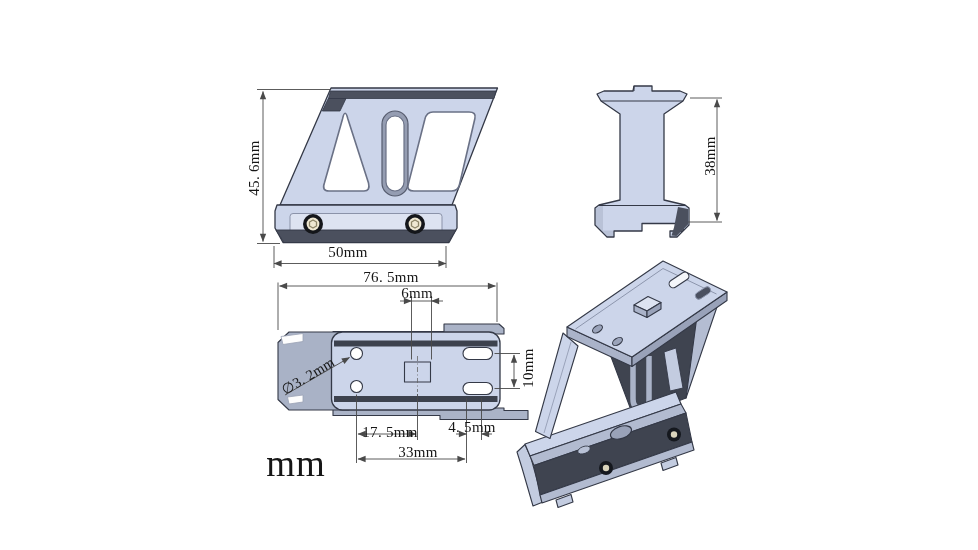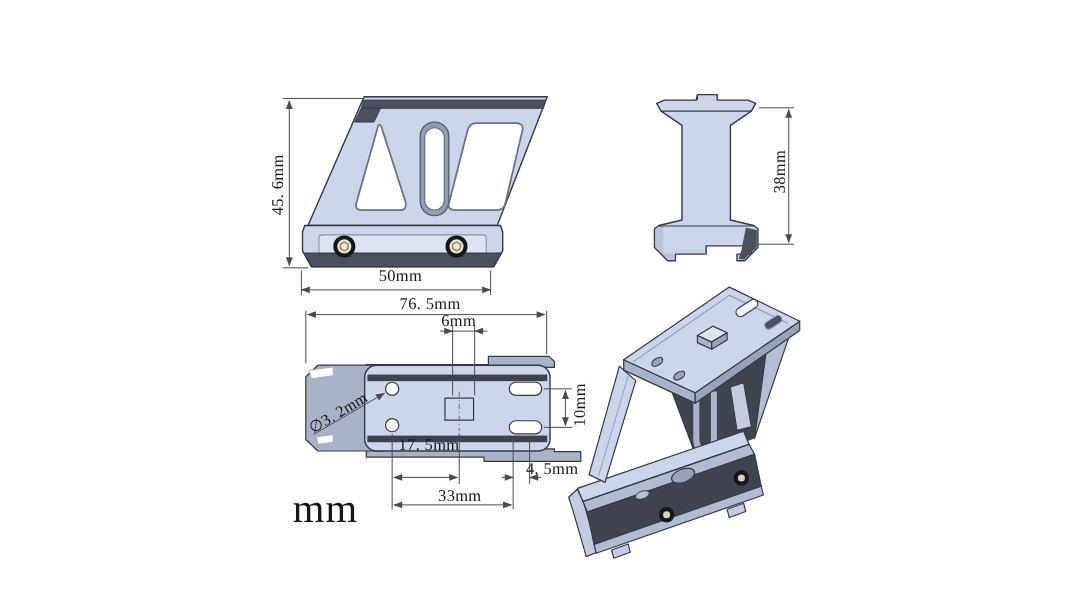--- a/index.html
+++ b/index.html
@@ -184,24 +184,24 @@
       <polygon points="634,305 648,296.5 661,302.5 647,311" fill="#dde3f1"></polygon>
       <polygon points="634,305 647,311 647,317.5 634,311.5" fill="#aab3c9"></polygon>
       <polygon points="647,311 661,302.5 661,309 647,317.5" fill="#99a2b9"></polygon>
 
       <ellipse cx="597.5" cy="329" rx="5.5" ry="3.2" transform="rotate(-33 597.5 329)" fill="#9aa3ba"></ellipse>
       <ellipse cx="617.5" cy="341.5" rx="5.5" ry="3.2" transform="rotate(-33 617.5 341.5)" fill="#9aa3ba"></ellipse>
     </g>
   </svg>
 
   <span class="lbl rot-90" style="left:254px;top:168px">45. 6mm</span>
-  <span class="lbl" style="left:364px;top:252px">50mm</span>
+  <span class="lbl" style="left:348px;top:252px">50mm</span>
   <span class="lbl rot-90" style="left:710px;top:156px">38mm</span>
   <span class="lbl" style="left:391px;top:277px">76. 5mm</span>
   <span class="lbl" style="left:417px;top:293px">6mm</span>
   <span class="lbl rot-diag" style="left:308px;top:376px">∅3. 2mm</span>
   <span class="lbl rot-90" style="left:528px;top:368px">10mm</span>
-  <span class="lbl" style="left:390px;top:406px">17. 5mm</span>
-  <span class="lbl" style="left:502px;top:427px">4. 5mm</span>
+  <span class="lbl" style="left:390px;top:432px">17. 5mm</span>
+  <span class="lbl" style="left:472px;top:427px">4. 5mm</span>
   <span class="lbl" style="left:418px;top:452px">33mm</span>
   <span class="lbl unit" style="left:296px;top:463px">mm</span>
 
 </div>
 
 </body></html>

